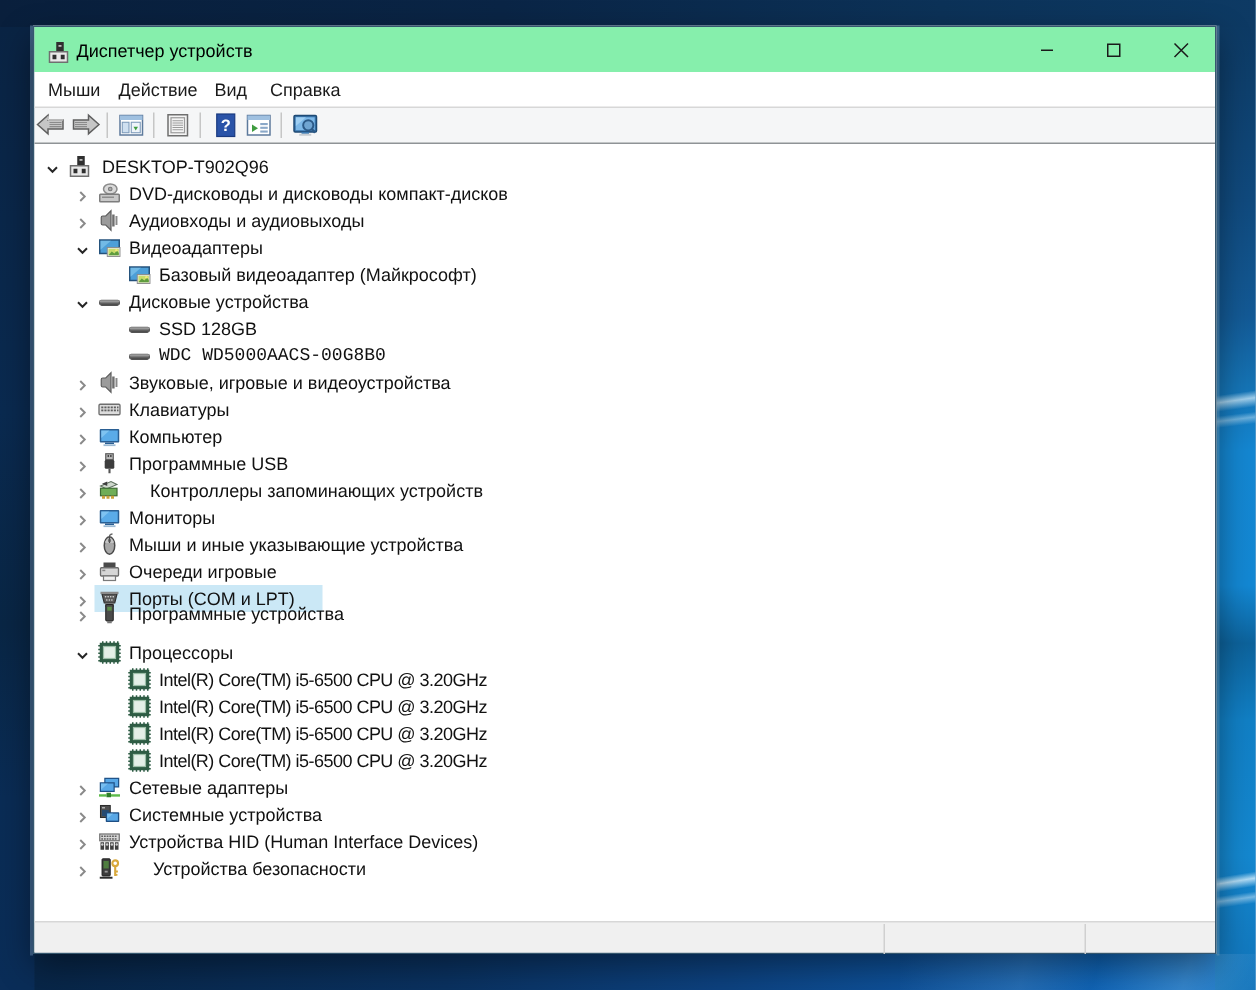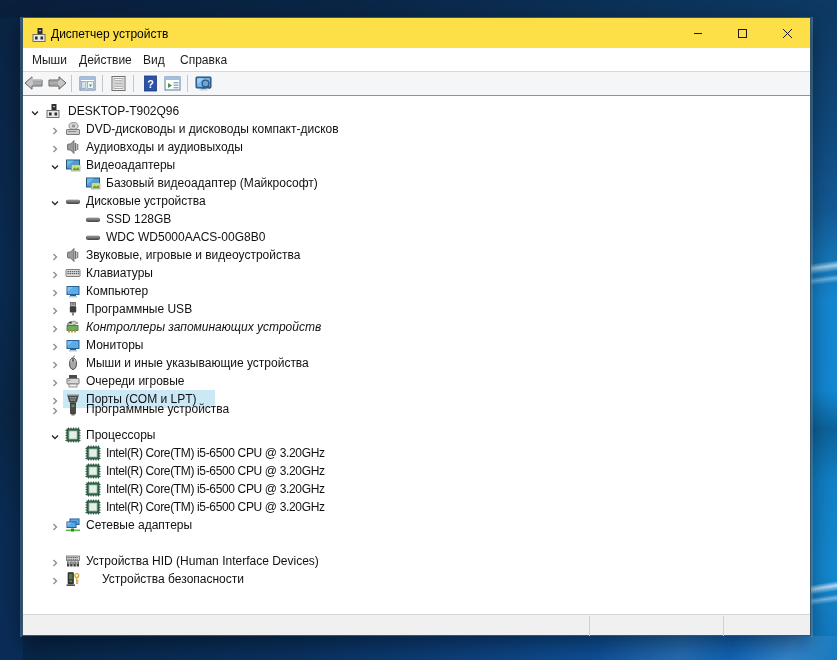--- a/index.html
+++ b/index.html
@@ -7,21 +7,21 @@
   width:837px;height:660px;overflow:hidden;position:relative;
   font-family:"Liberation Sans", sans-serif;
   background:linear-gradient(118deg,#0a2342 0%,#0c2f56 35%,#0e4678 62%,#14588f 80%,#1a6db8 100%);
 }
 .strip{position:absolute;pointer-events:none;}
 .win{
   position:absolute;left:22px;top:17px;width:789px;height:619px;
   background:#fff;border:1px solid #35576e;box-sizing:border-box;
   box-shadow:0 8px 22px rgba(0,0,0,0.45);
 }
-.titlebar{position:absolute;left:0;top:0;width:100%;height:30px;background:#fde047;}
+.titlebar{position:absolute;left:0;top:0;width:100%;height:30px;background:#86efac;}
 .title-icon{position:absolute;left:8px;top:9px;}
 .title-text{position:absolute;left:28px;top:9px;font-size:12px;color:#000;}
 .ctl{position:absolute;top:0;width:45px;height:30px;text-align:center;color:#111;}
 .menubar{position:absolute;left:0;top:30px;width:100%;height:24px;background:#fff;border-bottom:1px solid #d7d7d7;box-sizing:border-box;font-size:12px;color:#1a1a1a;}
 .menubar span{position:absolute;top:5px;}
 .toolbar{position:absolute;left:0;top:54px;width:100%;height:24px;background:#f5f6f7;border-bottom:1px solid #8f9396;box-sizing:border-box;}
 .tb{position:absolute;top:3px;}
 .tbsep{position:absolute;top:3px;width:1px;height:17px;background:#c6c6c6;}
 .tree{position:absolute;left:0;top:78px;width:100%;height:518px;background:#fff;font-size:12px;color:#111;}
 .row{position:absolute;left:0;width:100%;height:18px;line-height:18px;white-space:nowrap;}
@@ -195,21 +195,21 @@
         <span class="tx" style="left:63px;">Дисковые устройства</span>
       </div>
 <div class="row" style="top:114px;">
         <span class="ic" style="left:62px;"><svg width="16" height="16" viewBox="0 0 16 16">
             <rect x="1" y="6.8" width="14" height="4" rx="1.6" fill="#5f5f5f"></rect>
             <rect x="1.4" y="7.2" width="13.2" height="1.4" rx="0.7" fill="#989898"></rect>
             <rect x="2.5" y="10" width="11" height="0.8" fill="#3f3f3f"></rect>
           </svg></span>
         <span class="tx" style="left:83px;">SSD 128GB</span>
       </div>
-<div class="row" style="top:132px;">
+<div class="row" style="top:132px;font-family:Liberation Mono, monospace;">
         <span class="ic" style="left:62px;"><svg width="16" height="16" viewBox="0 0 16 16">
             <rect x="1" y="6.8" width="14" height="4" rx="1.6" fill="#5f5f5f"></rect>
             <rect x="1.4" y="7.2" width="13.2" height="1.4" rx="0.7" fill="#989898"></rect>
             <rect x="2.5" y="10" width="11" height="0.8" fill="#3f3f3f"></rect>
           </svg></span>
         <span class="tx" style="left:83px;">WDC WD5000AACS-00G8B0</span>
       </div>
 <div class="row" style="top:150px;">
         <span class="chev" style="left:27px;"><svg width="10" height="10" viewBox="0 0 10 10">
             <path d="M3.5 2 L6.5 5 L3.5 8" fill="none" stroke="#8a8a8a" stroke-width="1.3"></path>
@@ -275,21 +275,21 @@
             <path d="M3.5 2 L6.5 5 L3.5 8" fill="none" stroke="#8a8a8a" stroke-width="1.3"></path>
           </svg></span>
         <span class="ic" style="left:42px;"><svg width="16" height="16" viewBox="0 0 16 16">
             <path d="M2 5 L9 2 L13 4 L6 7 Z" fill="#cfd8ce" stroke="#5d6e5d" stroke-width="0.7"></path>
             <rect x="2" y="6.5" width="11" height="5" fill="#6fae57" stroke="#3e6b34" stroke-width="0.8"></rect>
             <rect x="3" y="11.5" width="2" height="2" fill="#caa23c"></rect>
             <rect x="6" y="11.5" width="2" height="2" fill="#caa23c"></rect>
             <rect x="9" y="11.5" width="2" height="2" fill="#caa23c"></rect>
             <path d="M3 3.5 L6.5 2 L6.5 5 Z" fill="#3e3e3e"></path>
           </svg></span>
-        <span class="tx" style="left:63px;font-style:italic;">Контроллеры запоминающих устройств</span>
+        <span class="tx" style="left:77px;">Контроллеры запоминающих устройств</span>
       </div>
 <div class="row" style="top:240px;">
         <span class="chev" style="left:27px;"><svg width="10" height="10" viewBox="0 0 10 10">
             <path d="M3.5 2 L6.5 5 L3.5 8" fill="none" stroke="#8a8a8a" stroke-width="1.3"></path>
           </svg></span>
         <span class="ic" style="left:42px;"><svg width="16" height="16" viewBox="0 0 16 16">
             <rect x="1.5" y="3" width="13" height="9" rx="0.6" fill="#2a5f93"></rect>
             <rect x="2.5" y="4" width="11" height="7" fill="#5aabe8"></rect>
             <path d="M2.5 4 L8 4 L2.5 9 Z" fill="#8ecdf5" opacity="0.7"></path>
             <rect x="5" y="12" width="6" height="1" fill="#2a5f93"></rect>
@@ -460,20 +460,34 @@
             <rect x="4.5" y="1.5" width="10" height="6.5" fill="#1e4f84"></rect>
             <rect x="5.3" y="2.3" width="8.4" height="4.9" fill="#58a7e6"></rect>
             <rect x="1.5" y="4.5" width="10" height="6.5" fill="#1e4f84"></rect>
             <rect x="2.3" y="5.3" width="8.4" height="4.9" fill="#58a7e6"></rect>
             <path d="M2.3 5.3 L7 5.3 L2.3 9.5 Z" fill="#8ecdf5" opacity="0.6"></path>
             <rect x="1" y="12.5" width="5" height="1.6" fill="#5dbb4a"></rect>
             <rect x="9" y="12.5" width="6" height="1.6" fill="#5dbb4a"></rect>
             <rect x="6" y="11.5" width="3" height="3" fill="#2e7d28"></rect>
           </svg></span>
         <span class="tx" style="left:63px;">Сетевые адаптеры</span>
+      </div>
+<div class="row" style="top:438px;">
+        <span class="chev" style="left:27px;"><svg width="10" height="10" viewBox="0 0 10 10">
+            <path d="M3.5 2 L6.5 5 L3.5 8" fill="none" stroke="#8a8a8a" stroke-width="1.3"></path>
+          </svg></span>
+        <span class="ic" style="left:42px;"><svg width="16" height="16" viewBox="0 0 16 16">
+            <rect x="2" y="2" width="6.5" height="8" fill="#4f4f4f" stroke="#2c2c2c" stroke-width="0.7"></rect>
+            <rect x="3" y="3" width="2" height="1" fill="#b0b0b0"></rect>
+            <rect x="3" y="5" width="4.5" height="4" fill="#274a70"></rect>
+            <rect x="5.5" y="6.5" width="9" height="6.5" rx="0.5" fill="#1e4f84"></rect>
+            <rect x="6.4" y="7.4" width="7.2" height="4.7" fill="#58a7e6"></rect>
+            <path d="M6.4 7.4 L10.5 7.4 L6.4 11 Z" fill="#8ecdf5" opacity="0.6"></path>
+          </svg></span>
+        <span class="tx" style="left:63px;">Системные устройства</span>
       </div>
 <div class="row" style="top:456px;">
         <span class="chev" style="left:27px;"><svg width="10" height="10" viewBox="0 0 10 10">
             <path d="M3.5 2 L6.5 5 L3.5 8" fill="none" stroke="#8a8a8a" stroke-width="1.3"></path>
           </svg></span>
         <span class="ic" style="left:42px;"><svg width="16" height="16" viewBox="0 0 16 16">
             <rect x="1.5" y="3" width="13" height="4.5" fill="#d8d8d8" stroke="#6e6e6e" stroke-width="0.8"></rect>
             <g fill="#5f5f5f">
               <rect x="2.5" y="4" width="1.2" height="1"></rect>
               <rect x="4.3" y="4" width="1.2" height="1"></rect>

